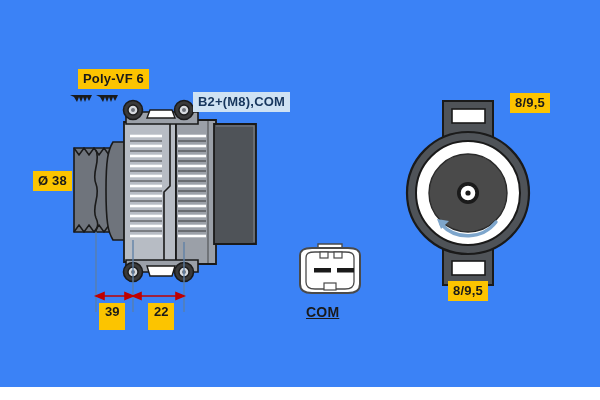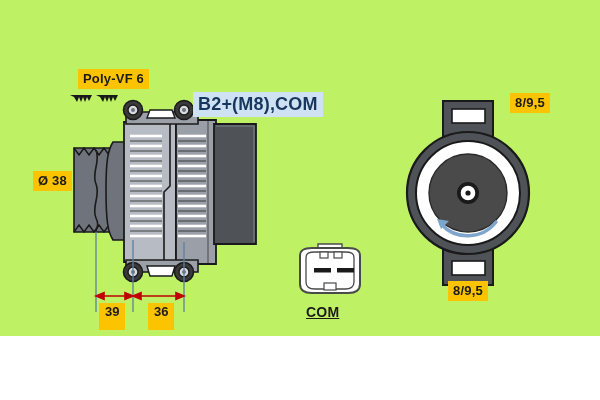--- a/index.html
+++ b/index.html
@@ -9,22 +9,22 @@
   }
   body {
     width: 600px;
     height: 400px;
     font-family: "Liberation Sans", sans-serif;
     overflow: hidden;
   }
   #stage {
     position: relative;
     width: 600px;
-    height: 336px;
-    background: #bef264;
+    height: 387px;
+    background: #3b82f6;
   }
   #stage svg.layer {
     position: absolute;
     left: 0;
     top: 0;
     width: 600px;
     height: 400px;
   }
   .tag {
     position: absolute;
@@ -36,21 +36,21 @@
   .tag-yellow {
     background: #fcc400;
     color: #1a1a1a;
     padding: 3px 5px 4px 5px;
     font-size: 13px;
   }
   .tag-blue {
     background: #cfe2f3;
     color: #17365d;
     padding: 3px 5px 4px 5px;
-    font-size: 18px;
+    font-size: 13px;
   }
   .tag-plain {
     color: #1a1a1a;
     font-size: 14px;
     font-weight: bold;
     text-decoration: underline;
   }
   .dim-label {
     position: absolute;
     background: #fcc400;
@@ -259,21 +259,21 @@
   </svg>
 
   <div class="tag tag-yellow" style="left:78px; top:69px;">Poly-VF 6</div>
 
   <div class="tag tag-blue" style="left:193px; top:92px;">B2+(M8),COM</div>
 
   <div class="tag tag-yellow" style="left:33px; top:171px;">Ø 38</div>
 
   <div class="dim-label" style="left:99px; top:303px;">39</div>
 
-  <div class="dim-label" style="left:148px; top:303px;">36</div>
+  <div class="dim-label" style="left:148px; top:303px;">22</div>
 
   <div class="tag tag-plain" style="left:306px; top:305px;">COM</div>
 
   <div class="tag tag-yellow" style="left:510px; top:93px;">8/9,5</div>
 
   <div class="tag tag-yellow" style="left:448px; top:281px;">8/9,5</div>
 
 </div>
 
 </body></html>

